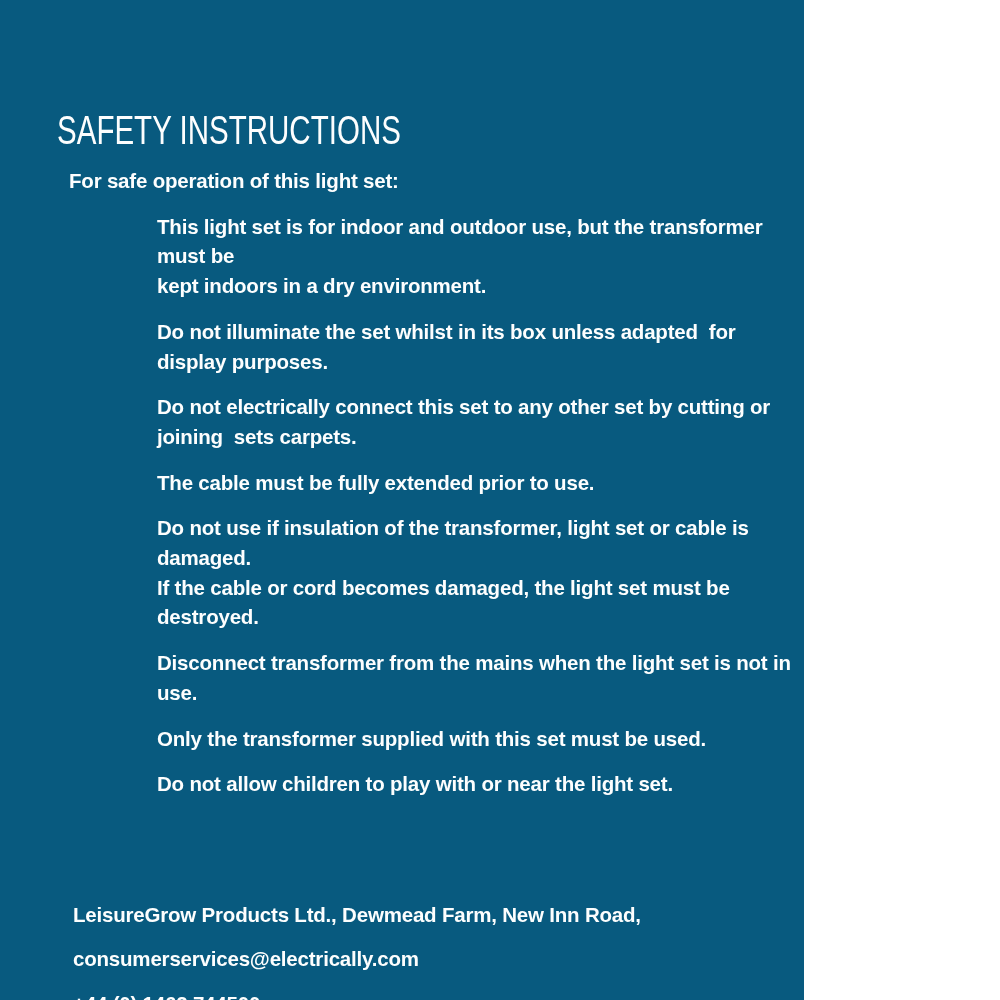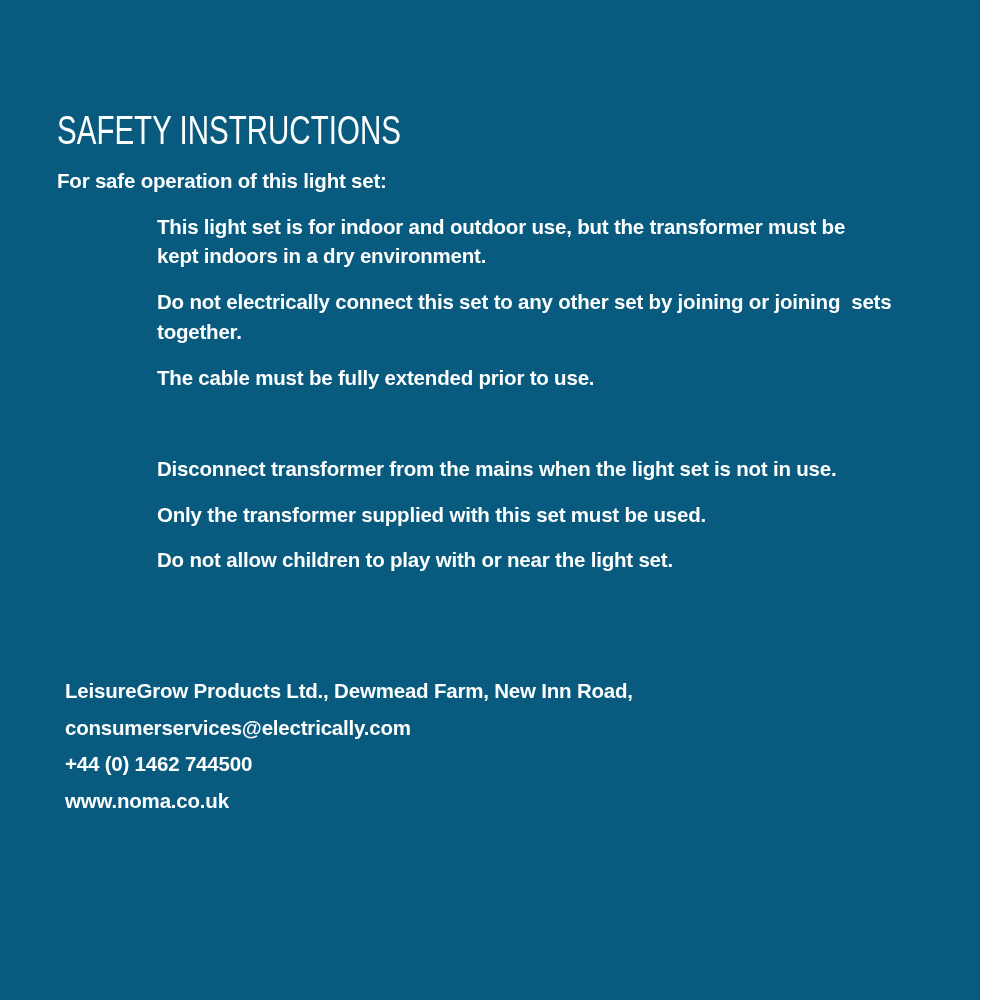--- a/index.html
+++ b/index.html
@@ -1,18 +1,18 @@
 <!DOCTYPE html>
 <html><head>
 <meta charset="utf-8">
 <style>
   html, body { margin: 0; padding: 0; }
   .page {
     position: relative;
-    width: 980px;
+    width: 804px;
     height: 1000px;
     overflow: hidden;
     font-family: "Liberation Sans", sans-serif;
     background-color: #085A7F; 
     color: #FDFEFE;            
   }
   .title {
     margin: 110px 0 0 57px;
     font-size: 41px;
     line-height: 41px;
@@ -24,21 +24,21 @@
     transform-origin: 0 50%;
     white-space: nowrap;
   }
   .content {
     margin: 15px 0 0 57px;
     font-size: 20.5px;
     font-weight: 700;
     letter-spacing: -0.2px;
     line-height: 29.7px;
   }
-  .intro { margin: 0; }
+  .intro { margin: 12px; }
   .bullet-row {
     display: flex;
     align-items: flex-end;
     margin-top: 16px;
   }
   .bullet-col {
     flex: 0 0 100px;
     width: 100px;
   }
   .dot {
@@ -52,48 +52,54 @@
     flex: 1 1 auto;
     white-space: pre-wrap;
   }
   .footer {
     margin: 56px 0 0 57px;
     font-size: 20.5px;
     font-weight: 700;
     letter-spacing: -0.2px;
     line-height: 28.8px;
   }
-  .footer div { margin: 8px; }
+  .footer div { margin: 16px; }
 </style>
 </head>
 <body>
 
 <div class="page" style="background-color: rgb(8, 90, 127); color: rgb(253, 254, 254);">
 
   <h1 class="title"><span class="title-inner">SAFETY INSTRUCTIONS</span></h1>
 
   <div class="content">
     <p class="intro">For safe operation of this light set:</p>
 
     <div>
       <div class="bullet-row">
         <div class="bullet-col"><span class="dot"></span></div>
         <div class="bullet-text">This light set is for indoor and outdoor use, but the transformer must be
 kept indoors in a dry environment.</div>
       </div>
       <div class="bullet-row">
         <div class="bullet-col"><span class="dot"></span></div>
-        <div class="bullet-text">Do not electrically connect this set to any other set by joining or joining  sets together.</div>
+        <div class="bullet-text">Do not illuminate the set whilst in its box unless adapted  for display purposes.</div>
+      </div>
+      <div class="bullet-row">
+        <div class="bullet-col"><span class="dot"></span></div>
+        <div class="bullet-text">Do not electrically connect this set to any other set by cutting or joining  sets carpets.</div>
       </div>
       <div class="bullet-row">
         <div class="bullet-col"><span class="dot"></span></div>
         <div class="bullet-text">The cable must be fully extended prior to use.</div>
       </div>
       <div class="bullet-row">
         <div class="bullet-col"><span class="dot"></span></div>
+        <div class="bullet-text">Do not use if insulation of the transformer, light set or cable is damaged.
+If the cable or cord becomes damaged, the light set must be destroyed.</div>
       </div>
       <div class="bullet-row">
         <div class="bullet-col"><span class="dot"></span></div>
         <div class="bullet-text">Disconnect transformer from the mains when the light set is not in use.</div>
       </div>
       <div class="bullet-row">
         <div class="bullet-col"><span class="dot"></span></div>
         <div class="bullet-text">Only the transformer supplied with this set must be used.</div>
       </div>
       <div class="bullet-row">

